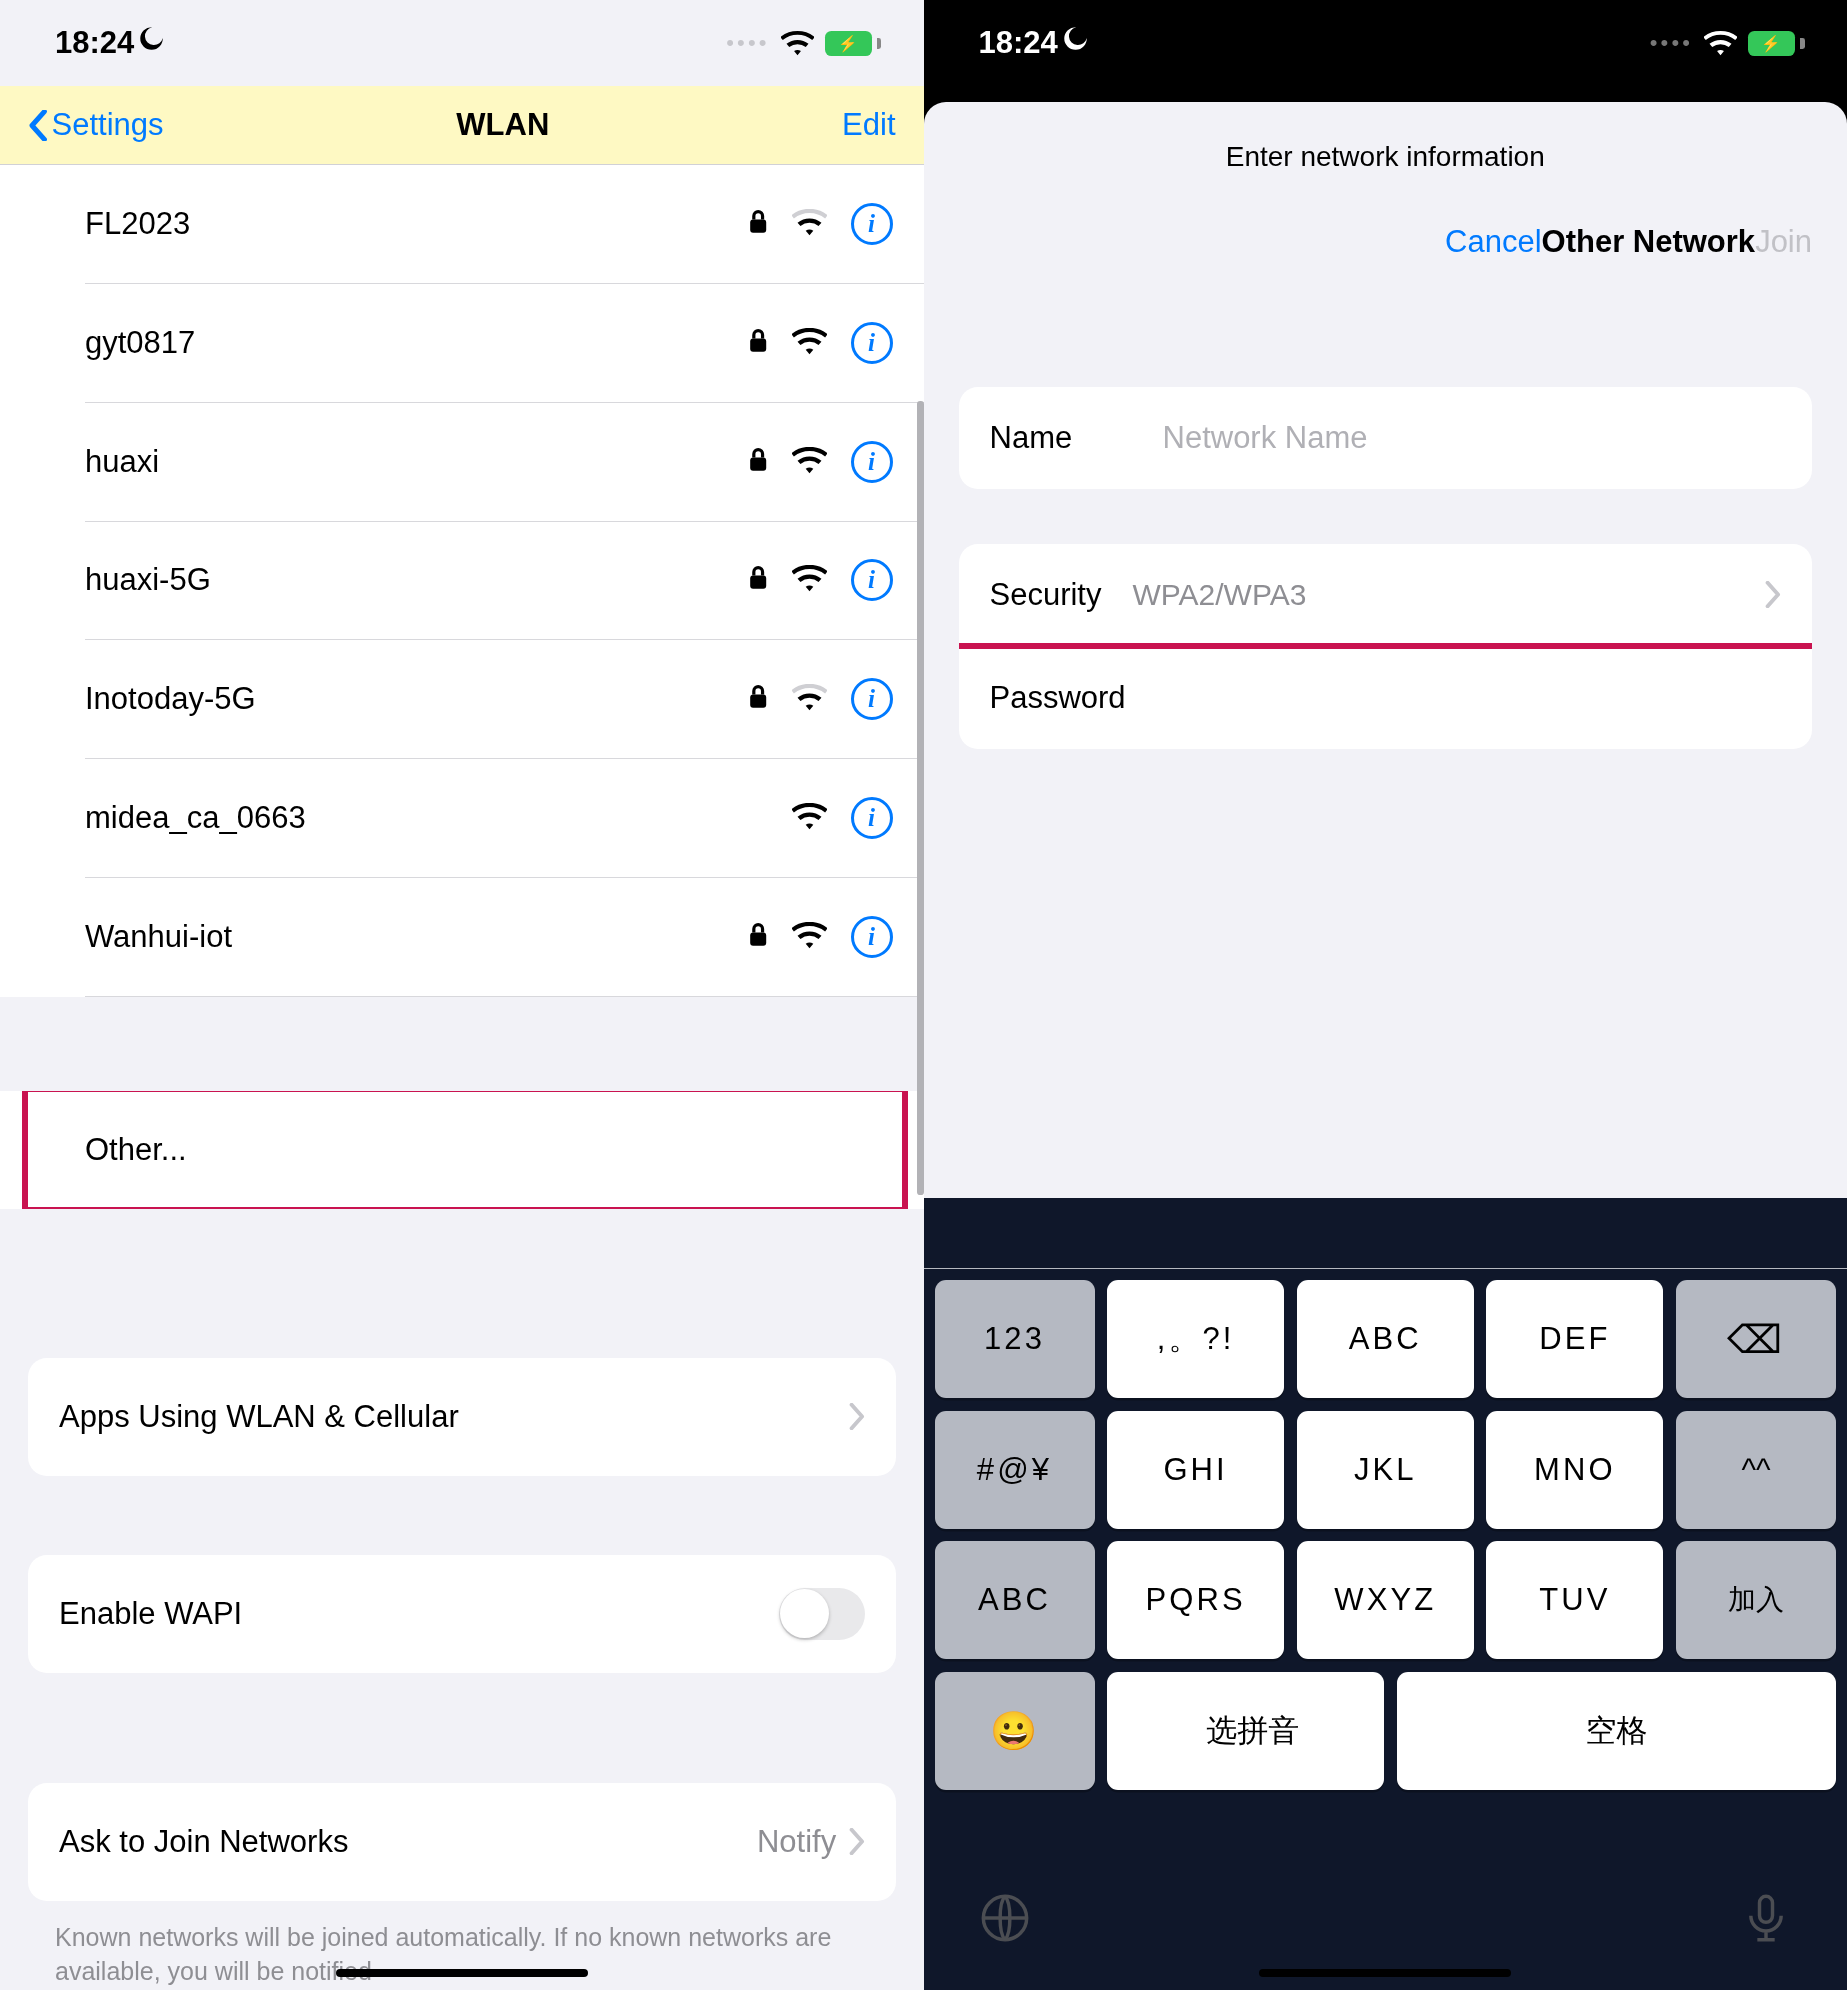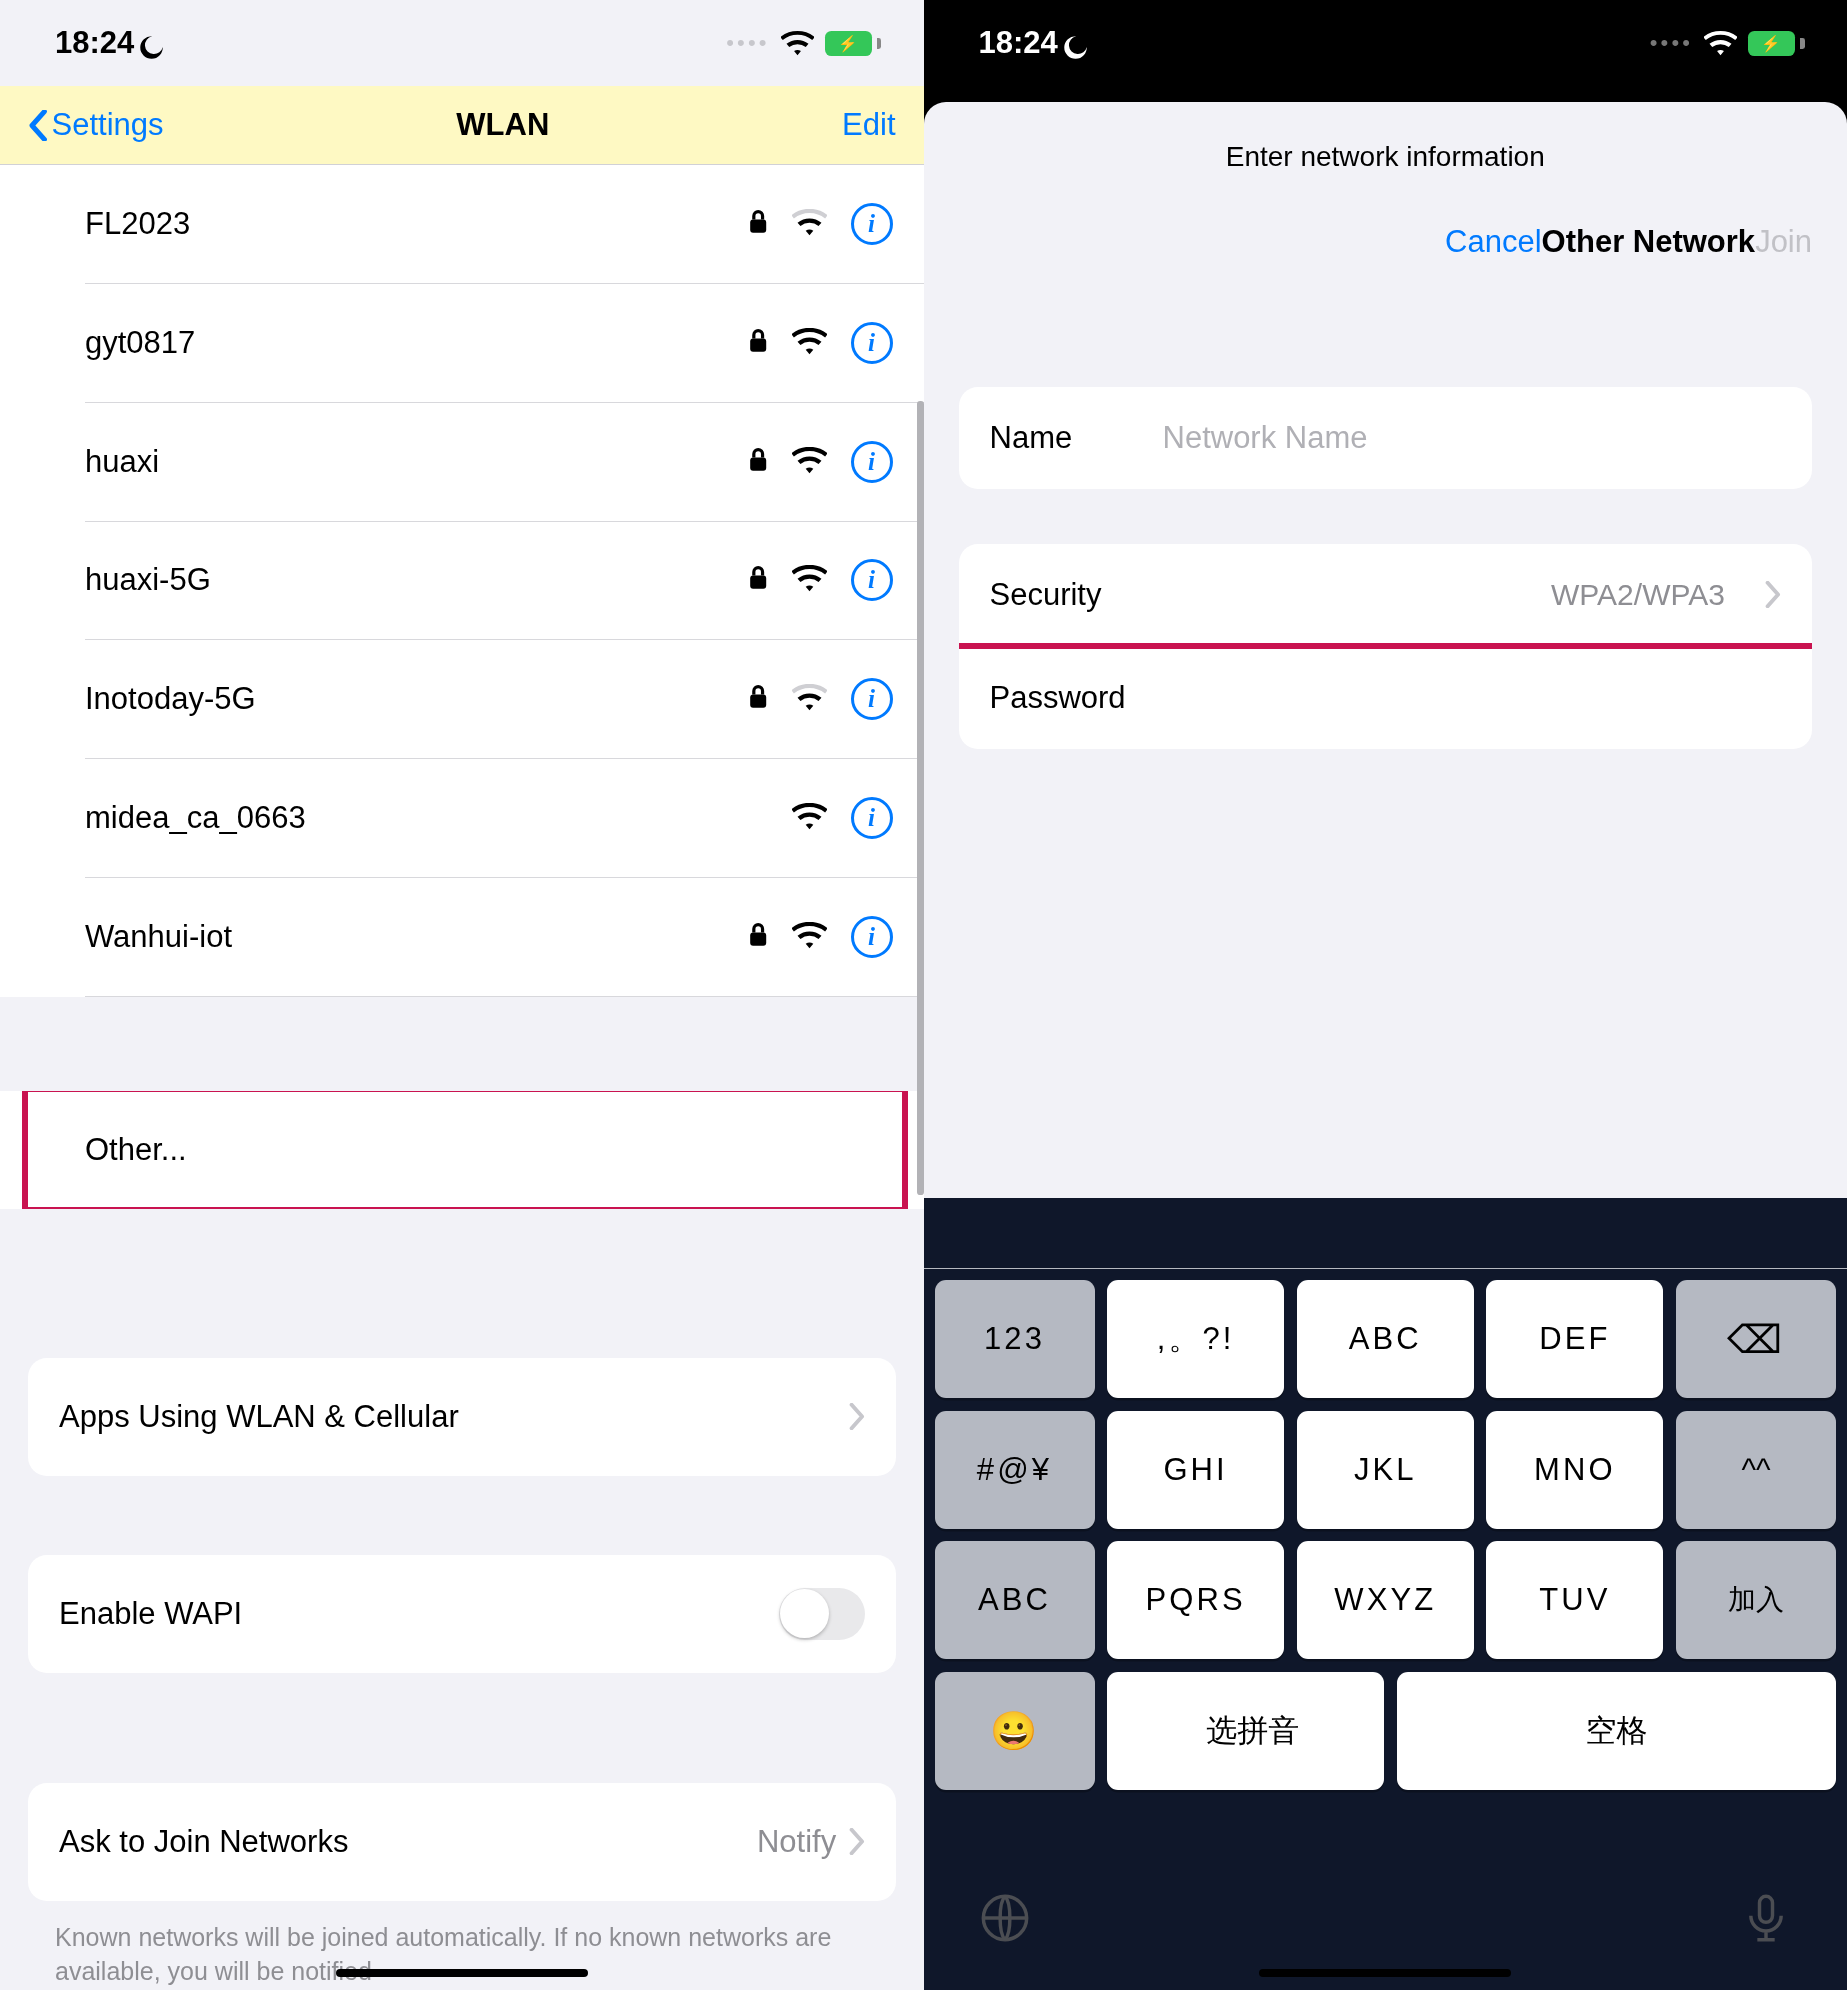--- a/index.html
+++ b/index.html
@@ -22,21 +22,21 @@
   
   .status-bar {
     height: 86px;
     display: flex;
     align-items: center;
     justify-content: space-between;
     padding: 0 47px 0 55px;
     background: #f2f2f7;
   }
   .status-bar.black { background: #000; color: #fff; }
-  .sb-left { display: flex; align-items: flex-end; gap: 4px; font-size: 31px; font-weight: 600; }
+  .sb-left { display: flex; align-items: flex-start; gap: 4px; font-size: 31px; font-weight: 600; }
   .sb-right { display: flex; align-items: center; gap: 11px; }
   .dots { color: #c7c7cc; letter-spacing: 3.1px; font-size: 22px; }
   .status-bar.black .dots { color: #777; }
   
   .mini-wifi { width: 33px; height: 25px; display: inline-block; }
   
   .battery { width: 52px; height: 25px; position: relative; }
   .battery .body { width: 47px; height: 25px; border-radius: 6.3px; background: #34c759; position: relative; display:flex; align-items:center; justify-content:center; }
   .battery .tip { position: absolute; right: -4.7px; top: 7px; width: 4.7px; height: 11px; background: #888; border-radius: 0 2.4px 2.4px 0; }
   .battery .bolt { color:#fff; font-size:15.7px; }
@@ -91,21 +91,21 @@
   .sheet-nav { display:flex; align-items:center; justify-content:flex-end; padding: 0 35px; height: 85px; background:#f2f2f7; }
   .sheet-nav .cancel { color:#007aff; font-size:31px; }
   .sheet-nav .title { font-size:31px; font-weight:700; }
   .sheet-nav .join { color:#c1c1c6; font-size:31px; }
   .form-area { background:#f2f2f7; padding-top: 102px; position:relative; }
   .field-group { background:#fff; border-radius: 19px; margin: 0 35px; overflow:hidden; }
   .field-row { display:flex; align-items:center; height: 102px; padding: 0 31px; gap: 31px; }
   .field-row .fl { font-size:31px; width: 142px; }
   .field-row input { border:none; font-size:31px; flex:1; outline:none; background:transparent; }
   .field-row input::placeholder { color:#b0b0b5; }
-  .field-row .fv { color:#8e8e93; font-size:30px; flex:1; text-align:right; margin-right:9.4px; }
+  .field-row .fv { color:#8e8e93; font-size:30px; flex:1; margin-right:9.4px; }
   .field-sep { height:0.8px; background:#d8d8dc; margin-left:31px; }
   
   .kb { position:absolute; bottom:0; left:0; right:0; height: 793px; background:#0f172a; display:flex; flex-direction:column; }
   .kb-top { height: 71px; border-bottom: 0.8px solid #b6b9c0; }
   .kb-rows { padding: 11px 11px 0 11px; display:flex; flex-direction:column; gap:12.6px; }
   .kb-row { display:flex; gap:12.6px; }
   .key { flex:1; height:118px; background:#fff; border-radius:11px; display:flex; align-items:center; justify-content:center; font-size:31px; letter-spacing:3.1px; box-shadow: 0 2.4px 0 rgba(0,0,0,0.25); font-weight:500; }
   .key.gray { background:#b5b9c2; }
   .kb-row .col-side { width: 160px; display:flex; flex-direction:column; gap:12.6px; flex:0 0 160px; }
   .kb-main { flex:1; display:flex; flex-direction:column; gap:12.6px; }

